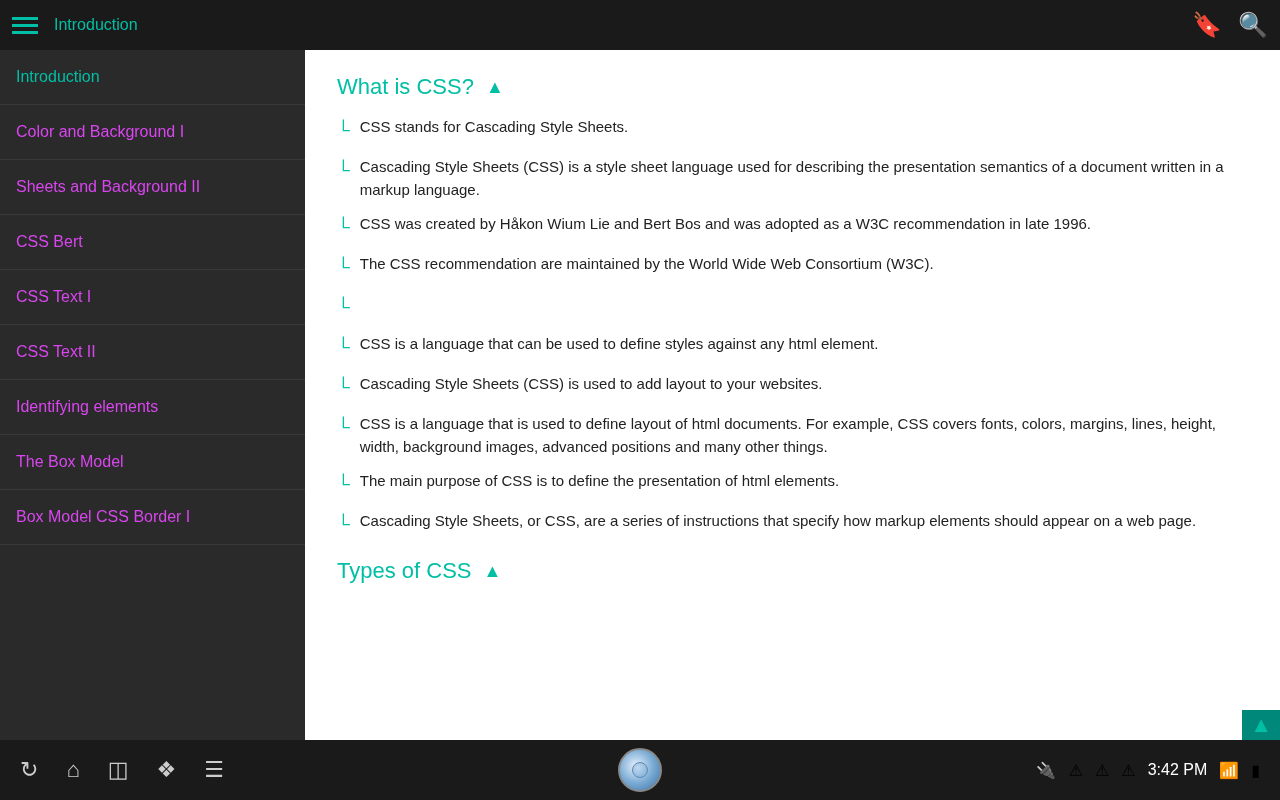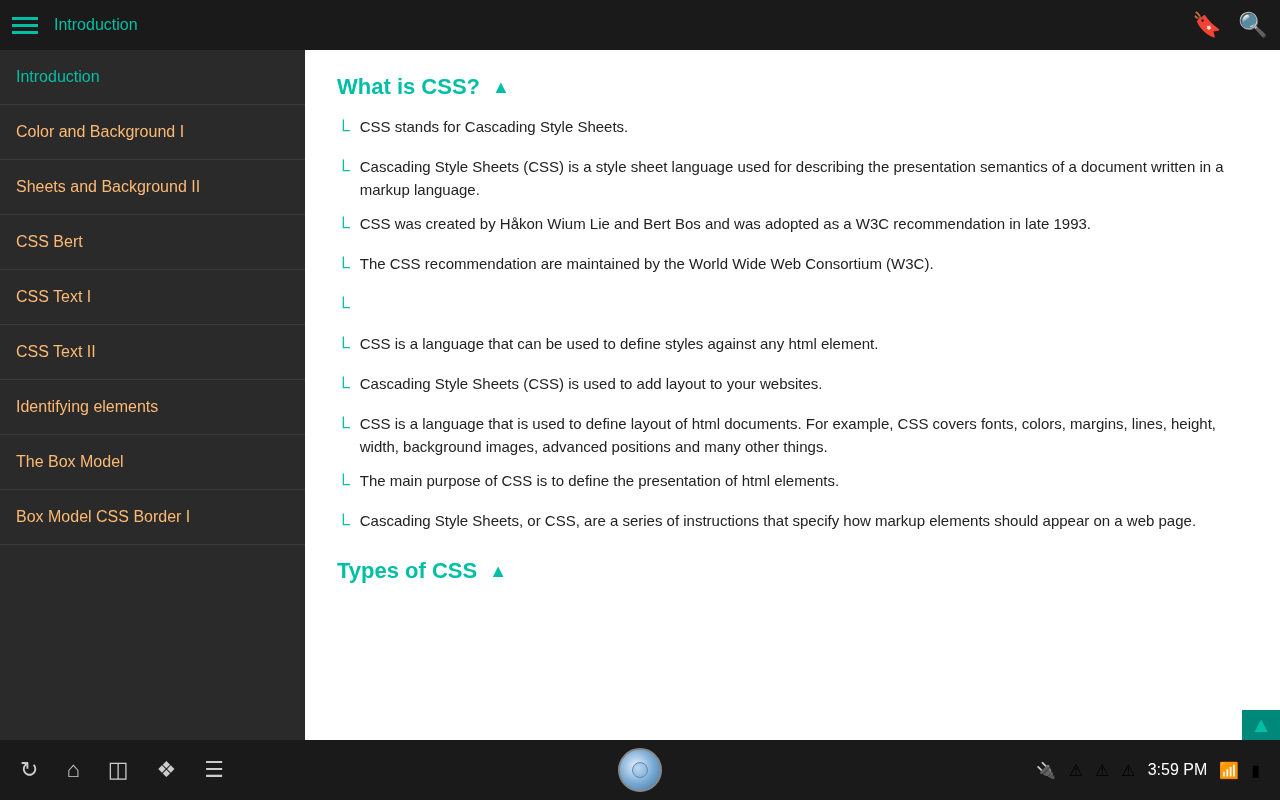--- a/index.html
+++ b/index.html
@@ -28,21 +28,21 @@
 
     
     #sidebar {
       width: 305px;
       background: #2a2a2a;
       overflow-y: auto;
       flex-shrink: 0;
     }
     .sidebar-item {
       padding: 18px 16px;
-      color: #fdba74;
+      color: #d946ef;
       font-size: 16px;
       border-bottom: 1px solid #3a3a3a;
       cursor: pointer;
     }
     .sidebar-item.active { color: #00bfa5; }
 
     
     #content {
       flex: 1;
       background: #fff;
@@ -51,21 +51,21 @@
     }
     .section-header {
       display: flex;
       align-items: center;
       gap: 12px;
       margin-bottom: 16px;
     }
     .section-title {
       color: #00bfa5;
       font-size: 22px;
-      font-weight: 700;
+      font-weight: 400;
     }
     .collapse-arrow {
       color: #00bfa5;
       font-size: 18px;
       cursor: pointer;
     }
     .bullet-list { list-style: none; margin-bottom: 20px; }
     .bullet-list li {
       display: flex;
       align-items: flex-start;
@@ -179,21 +179,21 @@
     <li>
           <span class="bullet-icon">└</span>
           <span class="bullet-text"><span class="bold-css">CSS</span> stands for <span class="bold-css">C</span>ascading <span class="bold-css">S</span>tyle <span class="bold-css">S</span>heets.</span>
         </li>
         <li>
           <span class="bullet-icon">└</span>
           <span class="bullet-text">Cascading Style Sheets (CSS) is a style sheet language used for describing the presentation semantics of a document written in a markup language.</span>
         </li>
         <li>
           <span class="bullet-icon">└</span>
-          <span class="bullet-text">CSS was created by Håkon Wium Lie and Bert Bos and was adopted as a W3C recommendation in late 1993.</span>
+          <span class="bullet-text">CSS was created by Håkon Wium Lie and Bert Bos and was adopted as a W3C recommendation in late 1996.</span>
         </li>
         <li>
           <span class="bullet-icon">└</span>
           <span class="bullet-text">The CSS recommendation are maintained by the World Wide Web Consortium (W3C).</span>
         </li>
         <li>
           <span class="bullet-icon">└</span>
         </li>
         <li>
           <span class="bullet-icon">└</span>
@@ -234,19 +234,19 @@
   </div>
   <div id="bottombar-center">
     <div class="app-logo"></div>
   </div>
   <div id="bottombar-right">
     <span class="status-icon">🔌</span>
     <span class="status-icon">⚠</span>
     <span class="status-icon">⚠</span>
     <span class="status-icon">⚠</span>
     <span class="time-text">
-      <span>3:59</span> <span>PM</span>
+      <span>3:42</span> <span>PM</span>
     </span>
     <span class="status-icon">📶</span>
     <span class="status-icon">▮</span>
   </div>
   <div class="up-arrow-bottom">▲</div>
 </div>
 
 </body></html>

